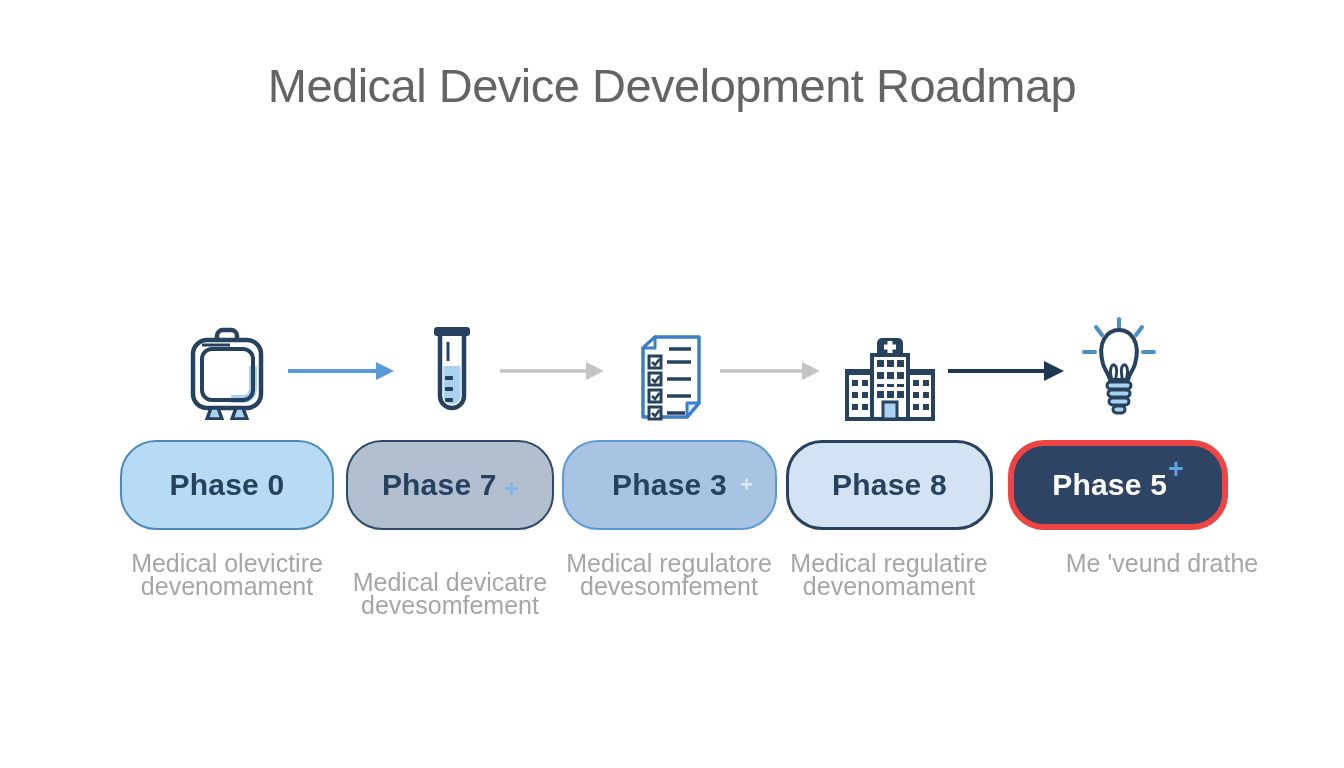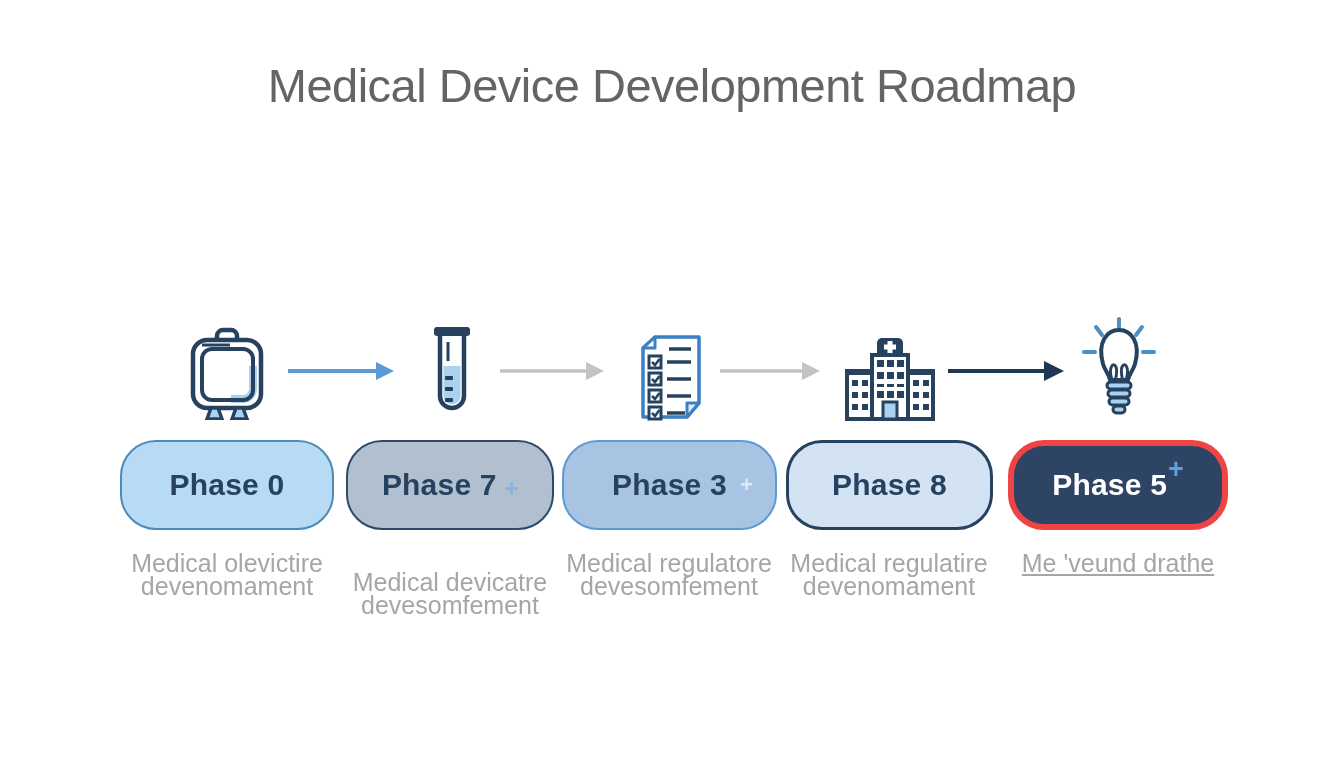--- a/index.html
+++ b/index.html
@@ -30,21 +30,21 @@
   .plus-4{color:#5ea1dc;font-size:27px;position:relative;top:-16px;margin-left:1px;}
   
   .desc{
     position:absolute;top:552px;width:240px;text-align:center;
     font-size:25px;line-height:23px;color:#a6a6a6;
   }
   .desc-0{left:107px;}
   .desc-1{left:330px;margin-top:19px;}
   .desc-2{left:549px;}
   .desc-3{left:769px;}
-  .desc-4{left:998px;text-decoration:underline;}
+  .desc-4{left:1042px;}
   
   .icon{position:absolute;}
   .icon-0{left:185px;top:324px;}
   .icon-1{left:428px;top:324px;}
   .icon-2{left:635px;top:333px;}
   .icon-3{left:845px;top:331px;}
   .icon-4{left:1081px;top:316px;}
   .arrow{position:absolute;top:359px;}
   .arrow-0{left:288px;}
   .arrow-1{left:500px;}

